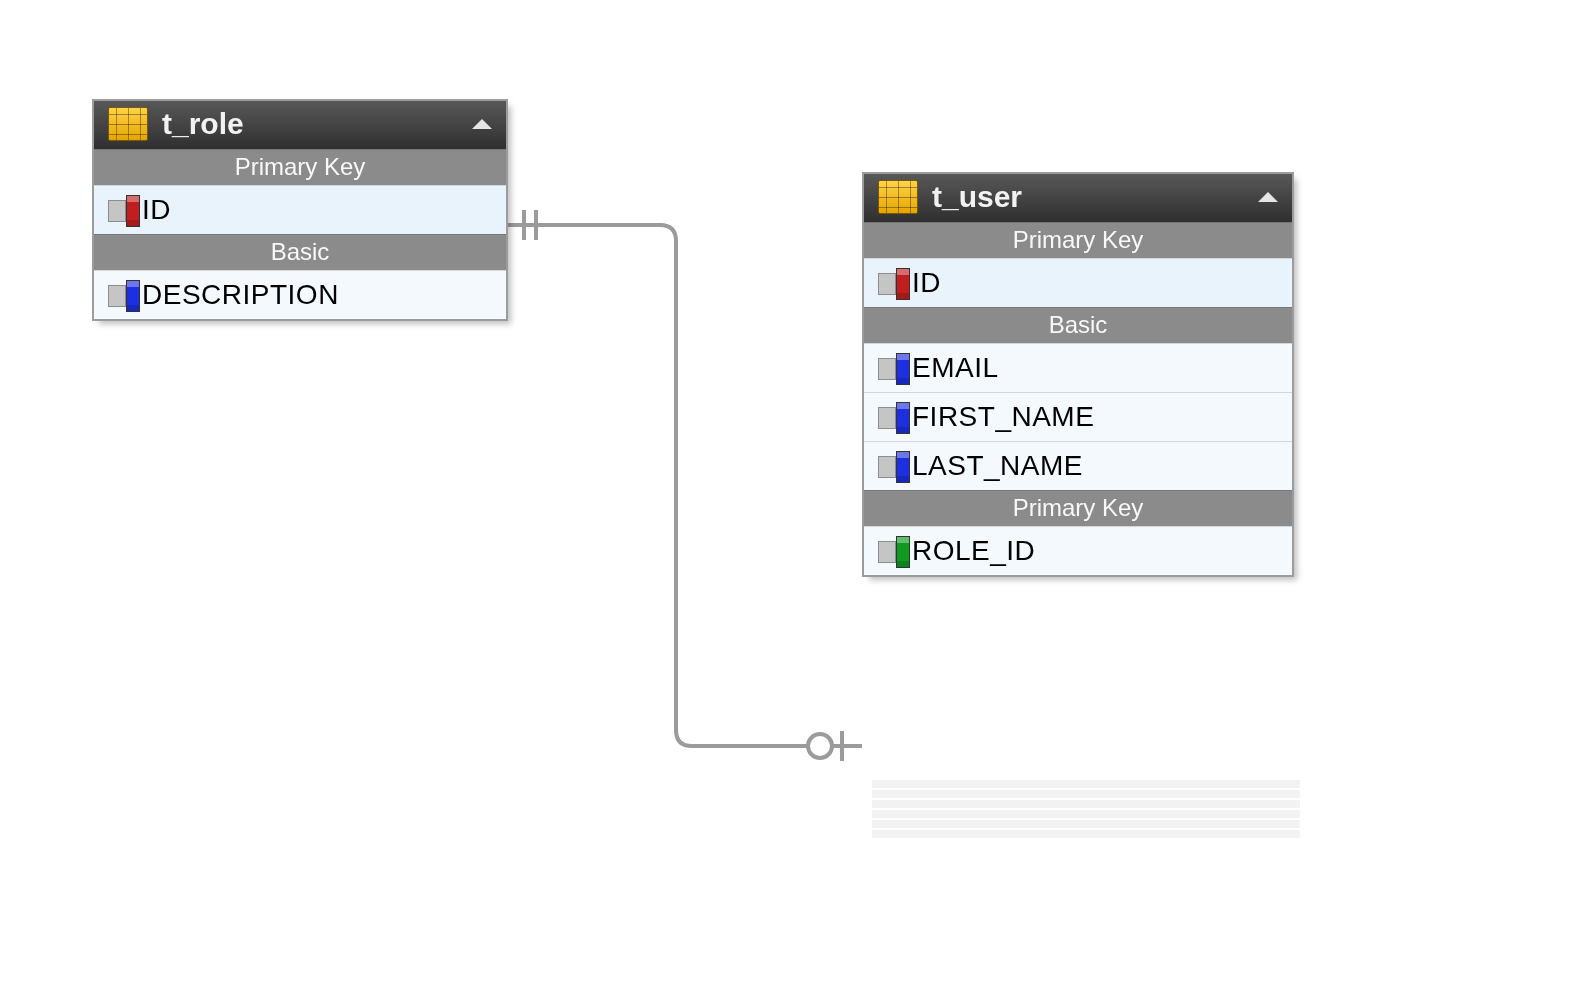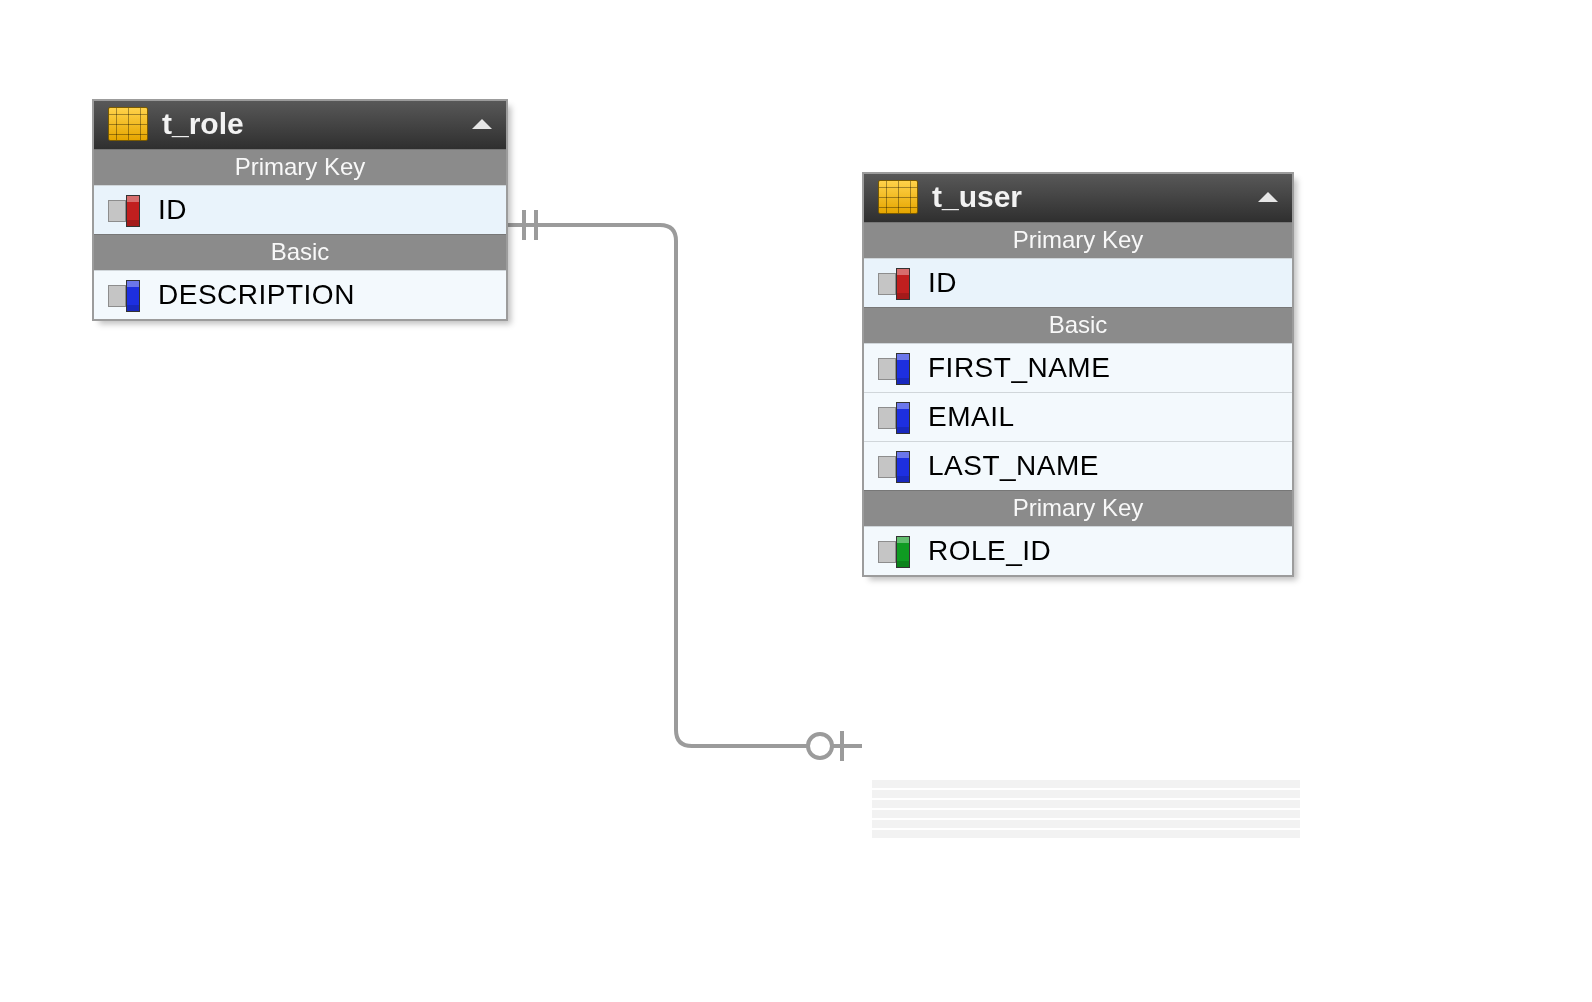--- a/index.html
+++ b/index.html
@@ -41,21 +41,21 @@
   }
   .section {
     background:var(--section-bg);
     color:var(--section-text);
     text-align:center;
     font-size:24px;
     padding:3px 0 4px;
     border-top:1px solid #777;
   }
   .row {
-    display:flex; align-items:center; gap:16px;
+    display:flex; align-items:center; 
     padding:8px 14px;
     background:var(--row-bg);
     border-top:1px solid var(--row-border);
     font-size:28px;
   }
   .row.pk { background:var(--row-pk-bg); }
   .row .label{ letter-spacing:.5px; }
 
   
   .colicon{ width:34px; height:30px; position:relative; flex:0 0 auto; }
@@ -151,25 +151,25 @@
       <span class="collapse-btn"></span>
     </div>
     <div class="section">Primary Key</div>
     <div class="row pk">
       <span class="colicon pk"></span>
       <span class="label">ID</span>
     </div>
     <div class="section">Basic</div>
     <div class="row">
       <span class="colicon basic"></span>
-      <span class="label">FIRST_NAME</span>
+      <span class="label">EMAIL</span>
     </div>
     <div class="row">
       <span class="colicon basic"></span>
-      <span class="label">EMAIL</span>
+      <span class="label">FIRST_NAME</span>
     </div>
     <div class="row">
       <span class="colicon basic"></span>
       <span class="label">LAST_NAME</span>
     </div>
     <div class="section">Primary Key</div>
     <div class="row">
       <span class="colicon fk"></span>
       <span class="label">ROLE_ID</span>
     </div>

